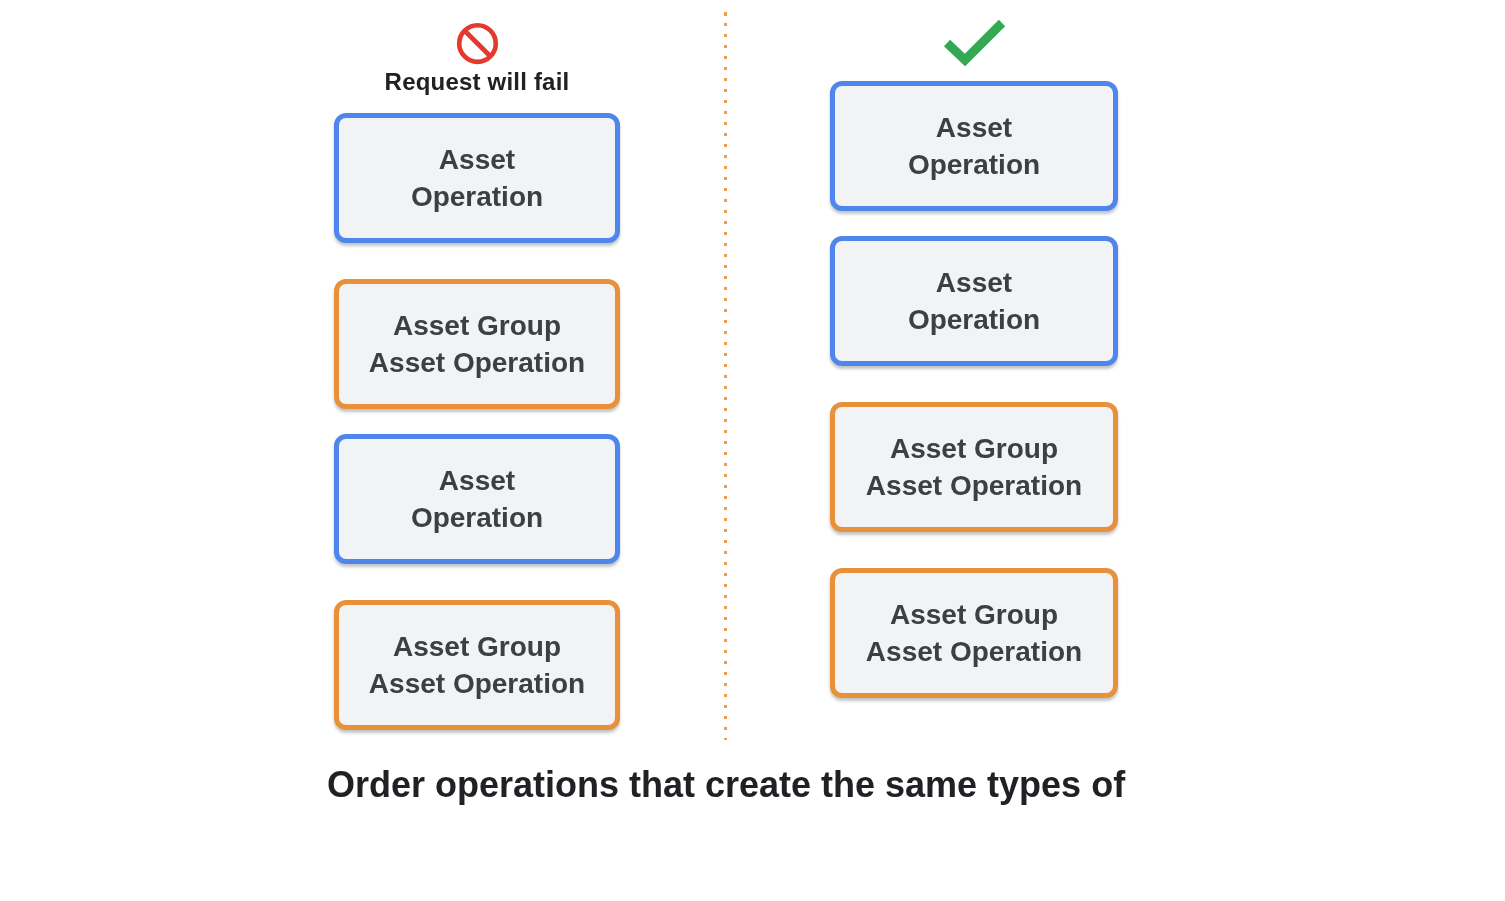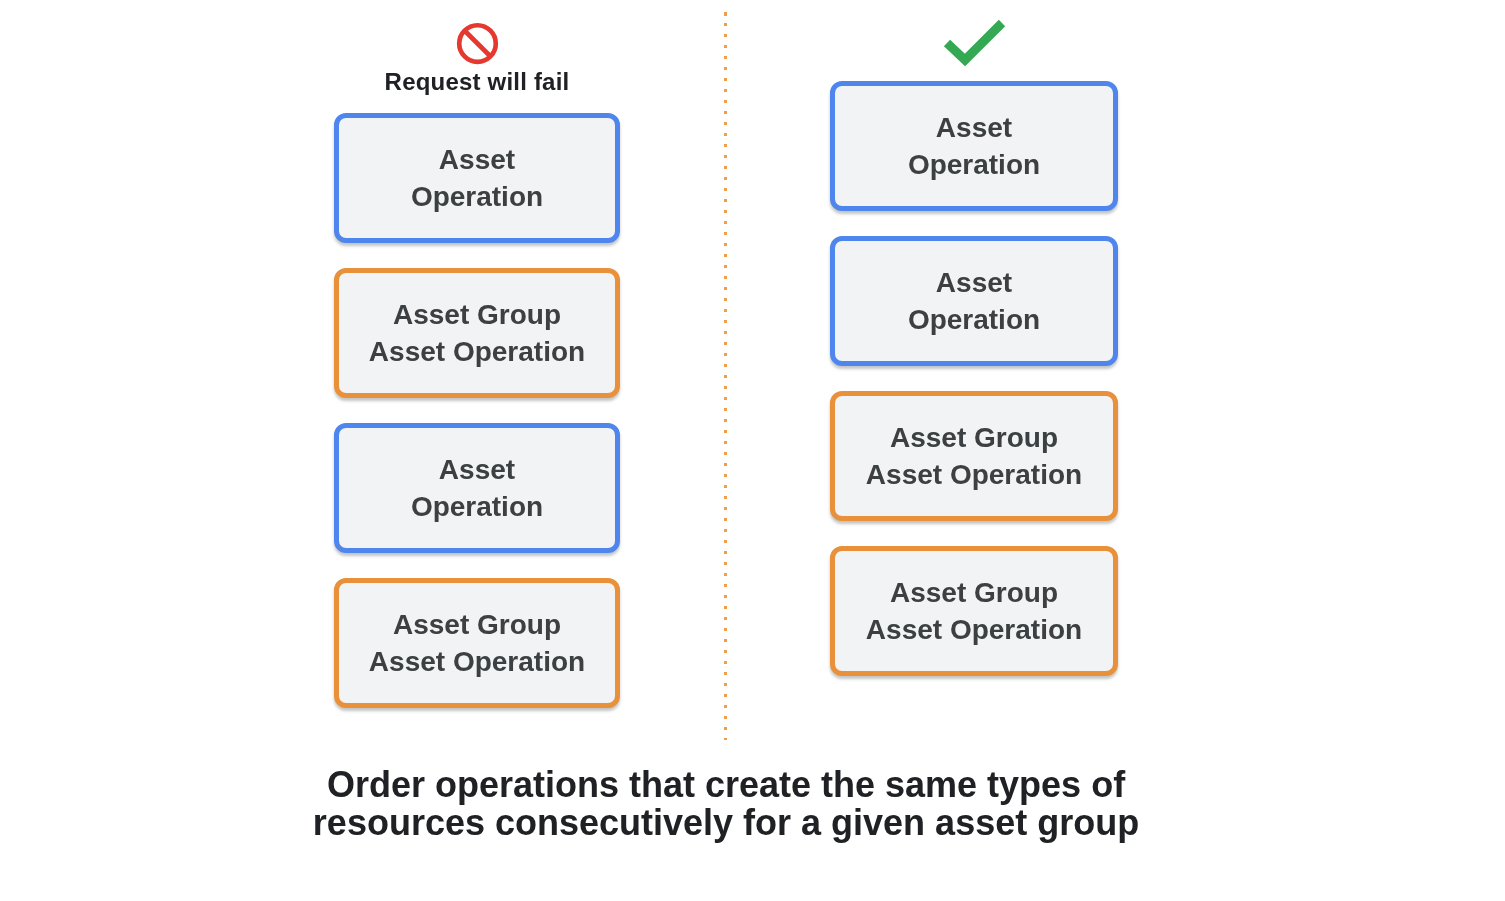--- a/index.html
+++ b/index.html
@@ -64,21 +64,21 @@
     height:130px;
     background:var(--box-fill);
     border-radius:12px;
     display:flex;
     flex-direction:column;
     align-items:center;
     justify-content:center;
     box-shadow:0 3px 3px rgba(60,64,67,0.30);
   }
   .op-box.blue{border:5px solid var(--blue-border);}
-  .op-box.orange{border:5px solid var(--orange-border);}
+  .op-box.orange{border:5px solid var(--orange-border);margin-top:11px;}
   .op-box .line{
     display:block;
     font-size:28px;
     line-height:37px;
     font-weight:bold;
     color:var(--box-text);
     white-space:nowrap;
   }
   .divider{
     position:absolute;
@@ -168,16 +168,15 @@
       </div>
       <div class="op-box orange">
         <span class="line">Asset Group</span>
         <span class="line">Asset Operation</span>
       </div>
     </div>
   </div>
 
   <div class="caption">
     <span>Order operations that create the same types of</span>
-    <span>resources consecutively for a given asset group</span>
   </div>
 
 </div>
 
 </body></html>

